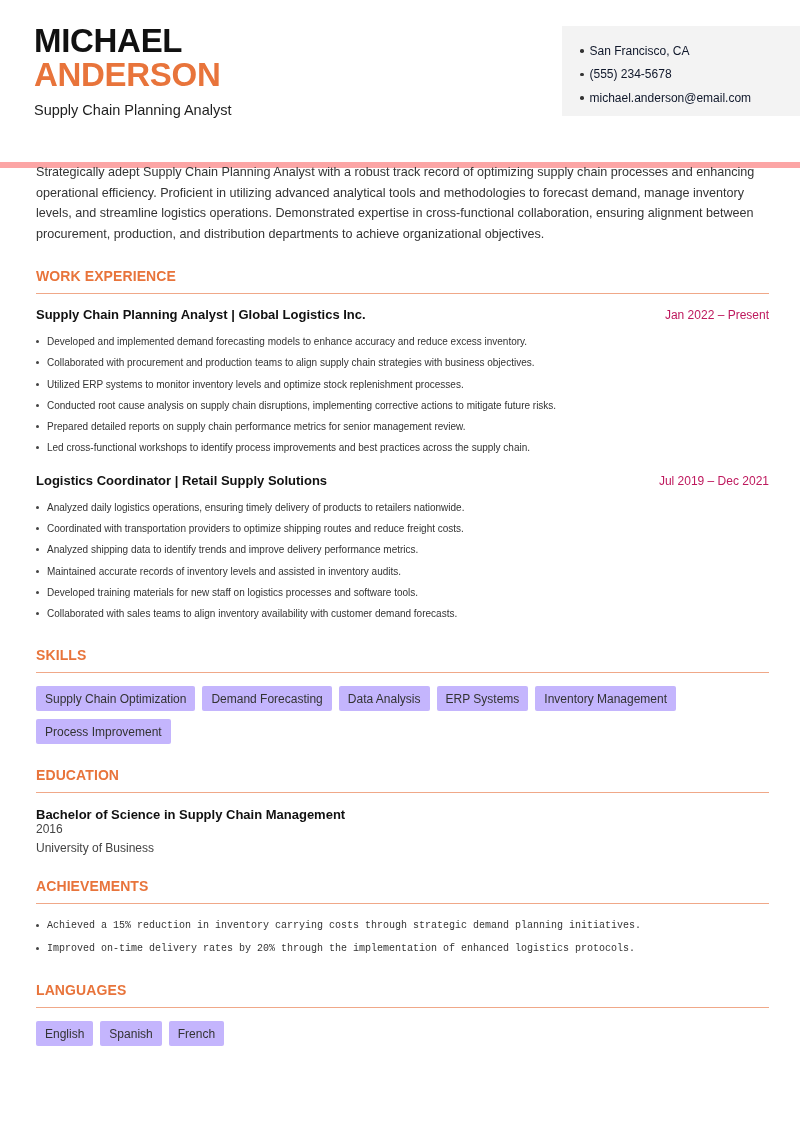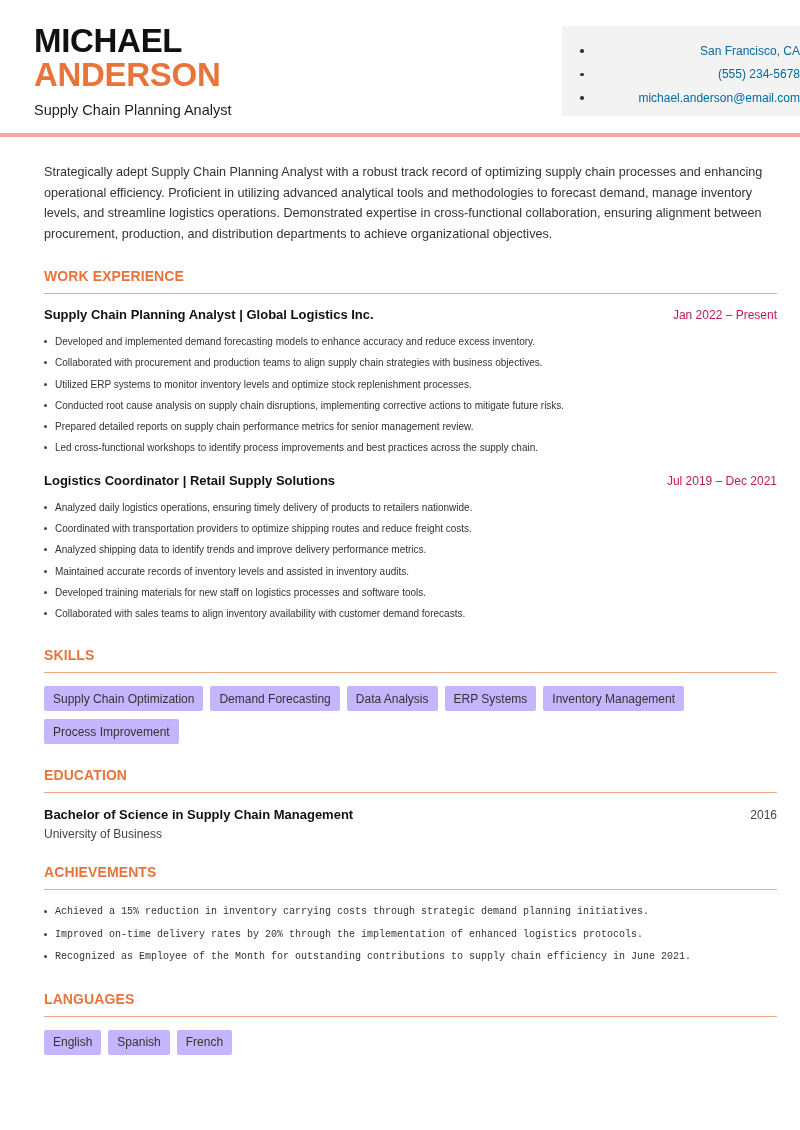--- a/index.html
+++ b/index.html
@@ -5,22 +5,22 @@
     * { box-sizing: border-box; margin: 0; padding: 0; }
     html, body { width: 800px; height: 1130px; background: #ffffff; }
     body {
       font-family: "Liberation Sans", "DejaVu Sans", sans-serif;
       color: #2b2b2b;
       position: relative;
       overflow: hidden;
     }
     .header {
       position: relative;
-      height: 137px;
-      border-bottom: 4px solid #fca5a5;
+      height: 168px;
+      border-bottom: 6px solid #fca5a5;
     }
     .name-block {
       position: absolute;
       left: 34px;
       top: 24px;
     }
     .first-name {
       font-size: 33px;
       font-weight: 700;
       color: #111111;
@@ -43,38 +43,37 @@
       position: absolute;
       left: 562px;
       top: 26px;
       width: 238px;
       height: 90px;
       background: #f3f3f3;
       padding: 13px 0 0 18px;
     }
     .contact-item {
       font-size: 12px;
-      color: #0369a1;
+      color: #0f172a;
       height: 23.5px;
       display: flex;
       align-items: center;
-      justify-content: space-between;
     }
     .bullet {
       display: inline-block;
       width: 3.5px;
       height: 3.5px;
       border-radius: 50%;
       background: #333;
       margin-right: 6px;
       flex-shrink: 0;
     }
     .content {
       position: absolute;
-      left: 44px;
+      left: 36px;
       top: 162px;
       width: 733px;
     }
     .summary {
       font-size: 12.6px;
       line-height: 20.7px;
       color: #333333;
     }
     .section-title {
       font-size: 14px;
@@ -134,20 +133,21 @@
       height: 25px;
       display: flex;
       align-items: center;
       border-radius: 2px;
     }
     .edu-head {
       display: flex;
       justify-content: space-between;
       align-items: baseline;
       margin-top: 14px;
+      flex-direction: column;
     }
     .edu-degree {
       font-size: 13px;
       font-weight: 700;
       color: #111;
     }
     .edu-year { font-size: 12px; color: #444; }
     .edu-school {
       font-size: 12px;
       color: #444;
@@ -272,24 +272,20 @@
   <div class="section-title">ACHIEVEMENTS</div>
   <ul class="bullets achievements">
     <li>
         <span class="bullet"></span>
         <span>Achieved a 15% reduction in inventory carrying costs through strategic demand planning initiatives.</span>
       </li>
     <li>
         <span class="bullet"></span>
         <span>Improved on-time delivery rates by 20% through the implementation of enhanced logistics protocols.</span>
       </li>
-    <li>
-        <span class="bullet"></span>
-        <span>Recognized as Employee of the Month for outstanding contributions to supply chain efficiency in June 2021.</span>
-      </li>
   </ul>
 
   <div class="section-title">LANGUAGES</div>
   <div class="tags">
     <span class="tag">English</span>
     <span class="tag">Spanish</span>
     <span class="tag">French</span>
   </div>
 </div>
 

